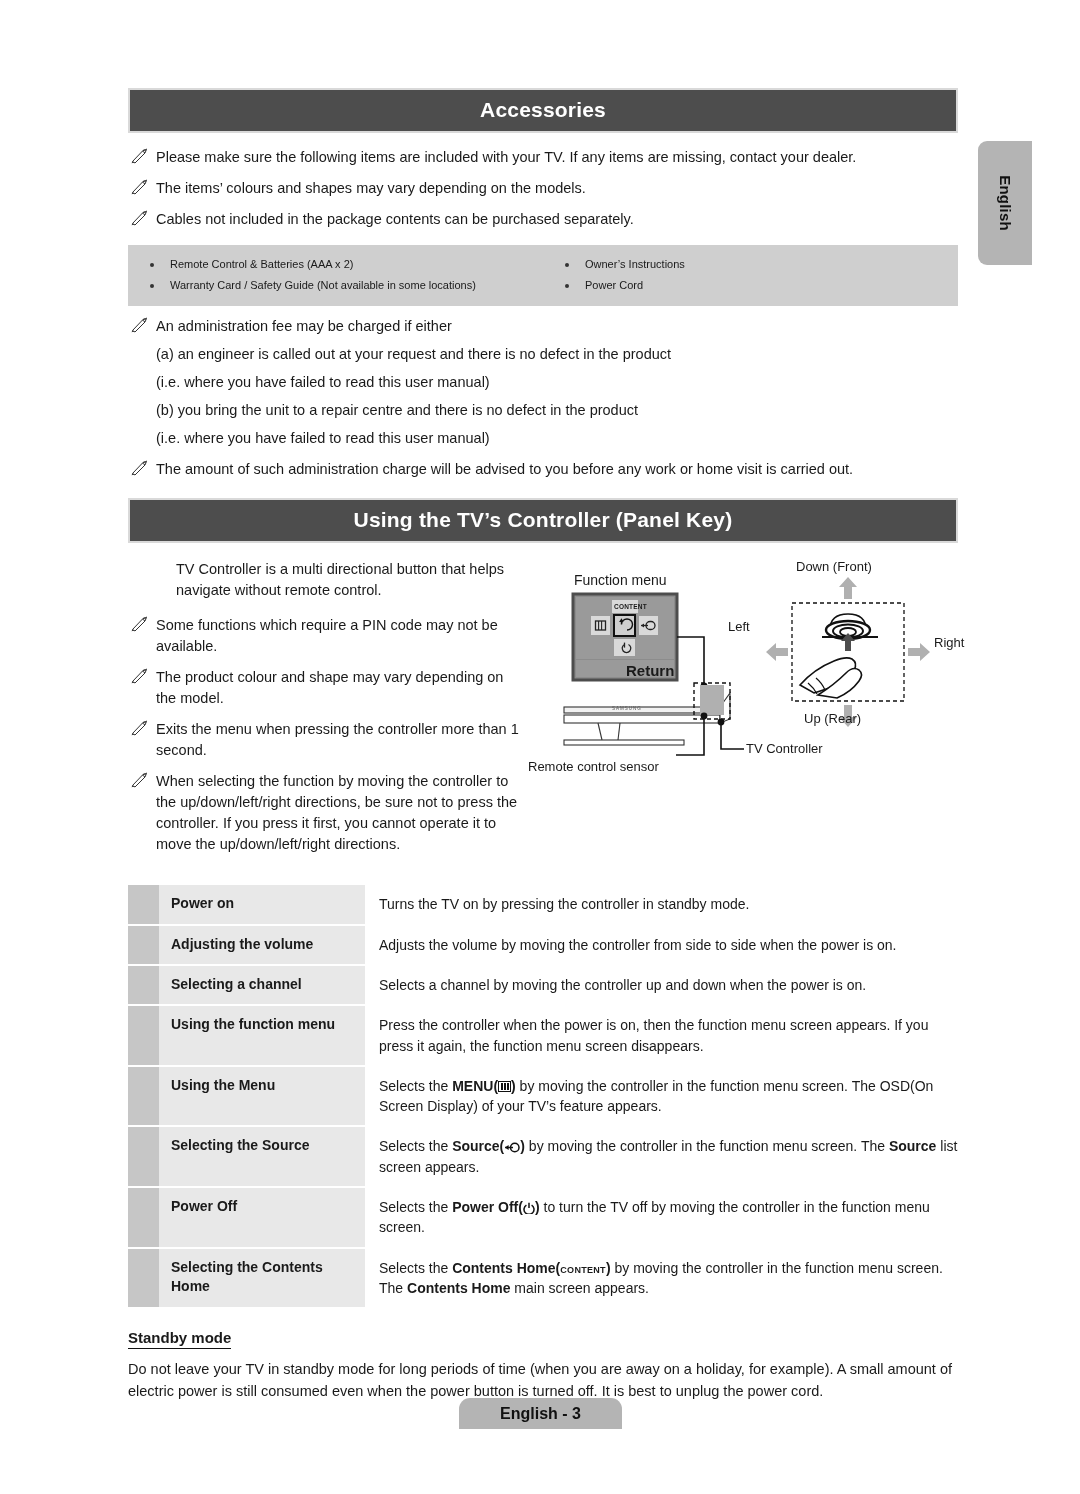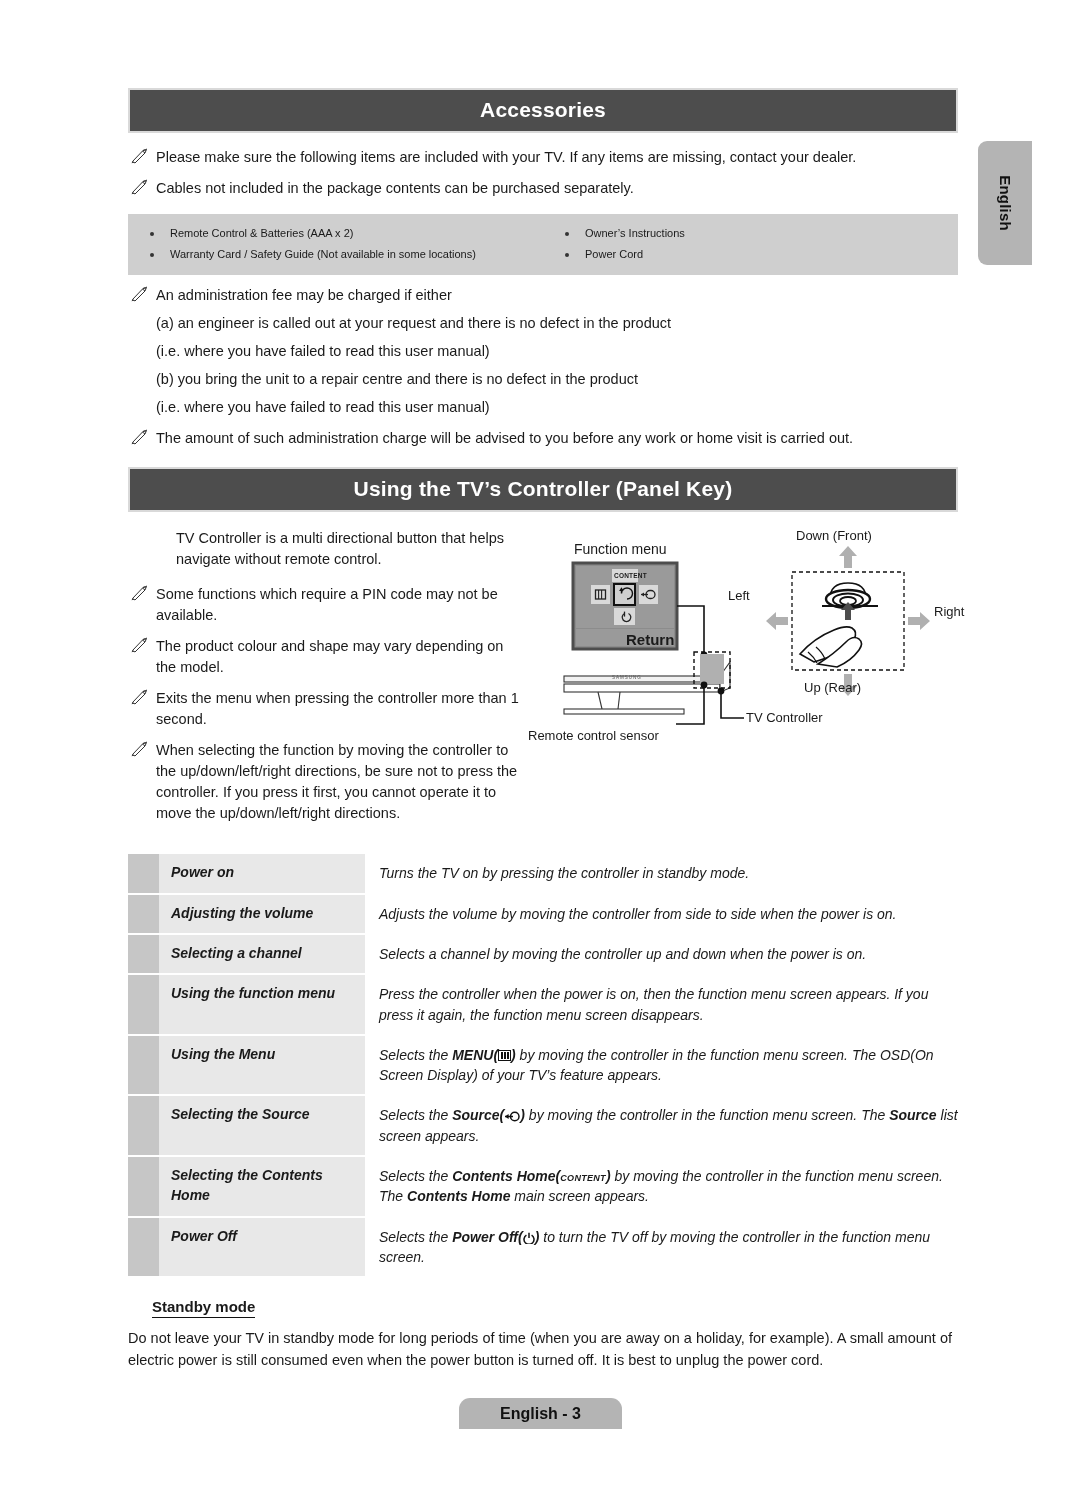--- a/index.html
+++ b/index.html
@@ -127,21 +127,21 @@
   .dlabel {
     position: absolute;
     font-size: 13px;
     color: #1a1a1a;
     white-space: nowrap;
   }
   .dlabel.sm { font-size: 11px; }
 
   
   .table { margin-top: 30px; }
-  .trow { display: flex; margin-bottom: 2px; font-style: italic; }
+  .trow { display: flex; margin-bottom: 2px; }
   .tleft {
     width: 237px;
     display: flex;
     background: #e8e8e8;
   }
   .tleft .stub { width: 31px; background: #c6c6c6; flex: 0 0 31px; }
   .tleft .tlabel {
     font-size: 14px;
     font-weight: bold;
     padding: 9px 6px 9px 12px;
@@ -183,21 +183,20 @@
   }
 
   
   .standby { margin-top: 22px; }
   .standby-title {
     font-size: 15px;
     font-weight: bold;
     display: inline-block;
     border-bottom: 1.6px solid #111;
     padding-bottom: 2px;
-    margin-left: 24px;
   }
   .standby-body {
     font-size: 14.5px;
     line-height: 1.5;
     margin-top: 10px;
   }
 
   
   .footer {
     position: absolute;
@@ -229,20 +228,26 @@
 
     <div class="bar bar-accessories">Accessories</div>
 
     <div id="acc-notes">
         <div class="note"><svg class="pencil" viewBox="0 0 20 16">
             <path d="M2.5 13.5 L12.5 3 L16.5 1 L15 5 L5 15 Z" fill="#fff" stroke="#333" stroke-width="1"></path>
             <path d="M12.5 3 L15 5" stroke="#333" stroke-width="1"></path>
             <path d="M2.5 13.5 L1.5 15.2 L4.6 14.6 Z" fill="#333"></path>
             <path d="M13.2 1.6 L16.6 1 L15.9 4.4 Z" fill="#555"></path>
           </svg><span>Please make sure the following items are included with your TV. If any items are missing, contact your dealer.</span></div>
+        <div class="note"><svg class="pencil" viewBox="0 0 20 16">
+            <path d="M2.5 13.5 L12.5 3 L16.5 1 L15 5 L5 15 Z" fill="#fff" stroke="#333" stroke-width="1"></path>
+            <path d="M12.5 3 L15 5" stroke="#333" stroke-width="1"></path>
+            <path d="M2.5 13.5 L1.5 15.2 L4.6 14.6 Z" fill="#333"></path>
+            <path d="M13.2 1.6 L16.6 1 L15.9 4.4 Z" fill="#555"></path>
+          </svg><span>The items’ colours and shapes may vary depending on the models.</span></div>
         <div class="note"><svg class="pencil" viewBox="0 0 20 16">
             <path d="M2.5 13.5 L12.5 3 L16.5 1 L15 5 L5 15 Z" fill="#fff" stroke="#333" stroke-width="1"></path>
             <path d="M12.5 3 L15 5" stroke="#333" stroke-width="1"></path>
             <path d="M2.5 13.5 L1.5 15.2 L4.6 14.6 Z" fill="#333"></path>
             <path d="M13.2 1.6 L16.6 1 L15.9 4.4 Z" fill="#555"></path>
           </svg><span>Cables not included in the package contents can be purchased separately.</span></div>
       </div>
 
     <div class="acc-box">
       <div class="acc-col" id="acc-left">
@@ -449,34 +454,34 @@
           </div>
           <div class="tright">Selects the <b>Source(</b><svg class="ico" width="16" height="11" viewBox="0 0 16 11">
               <rect x="6.5" y="1.2" width="8.5" height="8.6" rx="4.3" fill="none" stroke="#111" stroke-width="1.5"></rect>
               <line x1="1" y1="5.5" x2="9" y2="5.5" stroke="#111" stroke-width="1.5"></line>
               <path d="M1 5.5 L4.6 3.1 L4.6 7.9 Z" fill="#111"></path>
             </svg><b>)</b> by moving the controller in the function menu screen. The <b>Source</b> list screen appears.</div>
         </div>
         <div class="trow">
           <div class="tleft">
             <div class="stub"></div>
-            <div class="tlabel">Selecting the Contents Home</div>
-          </div>
-          <div class="tright">Selects the <b>Contents Home(</b><span class="ico ico-content">CONTENT</span><b>)</b> by moving the controller in the function menu screen. The <b>Contents Home</b> main screen appears.</div>
-        </div>
-        <div class="trow">
-          <div class="tleft">
-            <div class="stub"></div>
             <div class="tlabel">Power Off</div>
           </div>
           <div class="tright">Selects the <b>Power Off(</b><svg class="ico" width="12" height="12" viewBox="0 0 12 12">
               <path d="M3.4 3.1 a5 5 0 1 0 5.2 0" fill="none" stroke="#111" stroke-width="1.5"></path>
               <line x1="6" y1="0.8" x2="6" y2="6" stroke="#111" stroke-width="1.5"></line>
             </svg><b>)</b> to turn the TV off by moving the controller in the function menu screen.</div>
         </div>
+        <div class="trow">
+          <div class="tleft">
+            <div class="stub"></div>
+            <div class="tlabel">Selecting the Contents Home</div>
+          </div>
+          <div class="tright">Selects the <b>Contents Home(</b><span class="ico ico-content">CONTENT</span><b>)</b> by moving the controller in the function menu screen. The <b>Contents Home</b> main screen appears.</div>
+        </div>
       </div>
 
     <div class="standby">
       <div class="standby-title">Standby mode</div>
       <div class="standby-body">Do not leave your TV in standby mode for long periods of time (when you are away on a holiday, for example). A small amount of electric power is still consumed even when the power button is turned off. It is best to unplug the power cord.</div>
     </div>
 
   </div>
 
   <div class="footer">English - 3</div>

